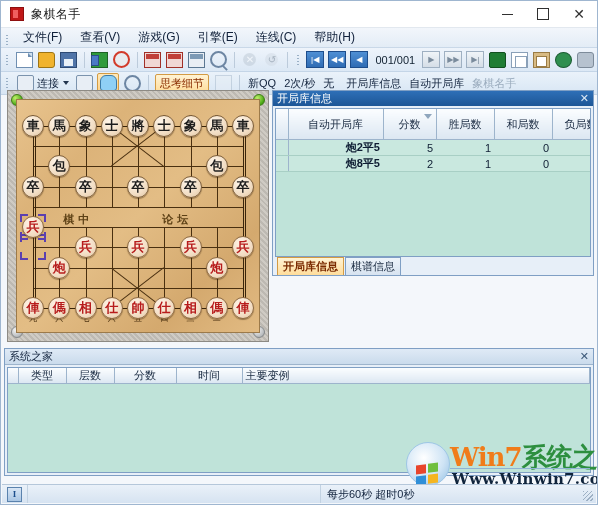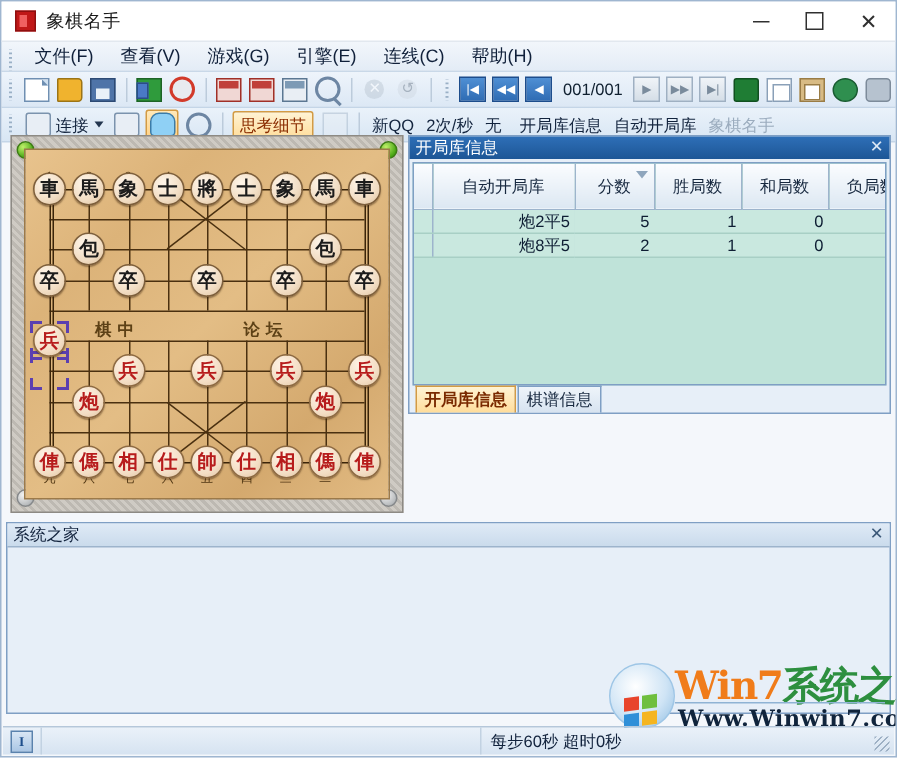--- a/index.html
+++ b/index.html
@@ -155,21 +155,21 @@
   table.grid{border-collapse:collapse;width:100%;table-layout:fixed;}
   table.grid th{height:15px;background:linear-gradient(#fbfdff,#dce7f2);
                 border:1px solid #9db4cc;border-top:none;border-left:none;
                 font-size:11px;font-weight:normal;color:#17283f;padding:0 3px;position:relative;}
   table.grid th.sorted:after{content:"";position:absolute;right:4px;top:5px;
                              border-left:4px solid transparent;border-right:4px solid transparent;
                              border-top:5px solid #8fa6bd;}
   table.grid td{height:15px;border-bottom:1px solid #a8cfc5;font-size:11px;color:#0e1d33;
                 padding:0 3px;background:#c9e8df;}
   td.num{text-align:right;}
-  td.mv{text-align:right;font-weight:normal;}
+  td.mv{text-align:right;font-weight:bold;}
   td.rowhdr{width:12px;background:linear-gradient(#e8f0f8,#cfdcea);border-right:1px solid #9db4cc;padding:0;}
   .listfill{flex:1;background:#bfe3d9;}
 
   .tabstrip{height:16px;display:flex;align-items:flex-end;padding-left:4px;gap:1px;}
   .tab{font-size:11px;padding:1px 5px;border:1px solid #7f9fc4;border-bottom:none;
        background:linear-gradient(#eef4fa,#d7e3f0);color:#17283f;}
   .tab.active{background:linear-gradient(#fff3d4,#ffdd9b);border-color:#d39b44;color:#7a2a00;font-weight:bold;}
 
   
   .bottompanel{position:absolute;left:2px;right:2px;top:258px;height:128px;
@@ -513,20 +513,43 @@
         <div class="tab active">开局库信息</div>
         <div class="tab">棋谱信息</div>
       </div>
     </div>
 
     <div class="bottompanel">
       <div class="bottomcaption">
         <span class="t">系统之家</span>
         <span class="dockclose" style="color:#3b5878">✕</span>
       </div>
+      <div class="listwrap">
+        <table class="grid">
+          <colgroup>
+              <col style="width:10px">
+              <col style="width:48px">
+              <col style="width:48px">
+              <col style="width:62px">
+              <col style="width:66px">
+              <col>
+            </colgroup>
+          <thead>
+            <tr>
+              <th class="rowhdr"></th>
+              <th>类型</th>
+              <th>层数</th>
+              <th>分数</th>
+              <th>时间</th>
+              <th style="text-align:left">主要变例</th>
+            </tr>
+          </thead>
+        </table>
+        <div class="listfill"></div>
+      </div>
     </div>
 
     <div class="watermark">
       <div class="wm-logo">
         <div class="wm-flag">
           <span class="a"></span>
             <span class="b"></span>
             <span class="c"></span>
             <span class="d"></span>
         </div>

